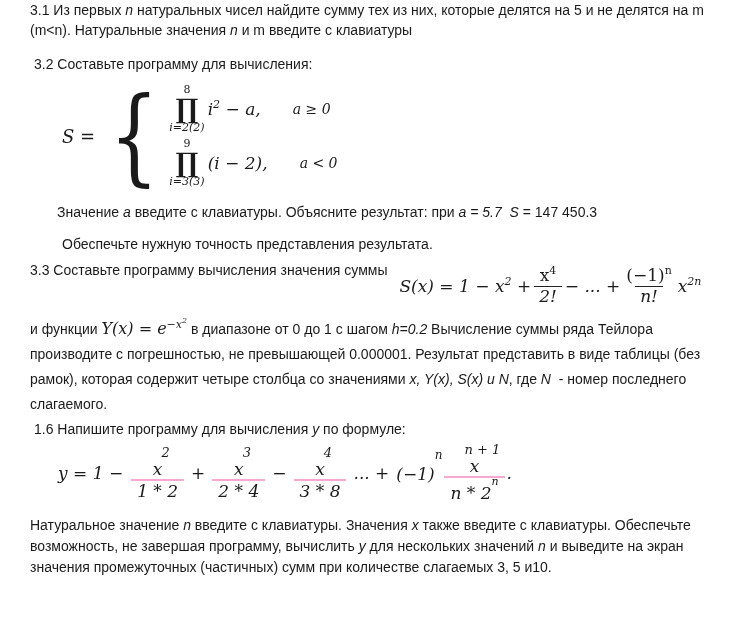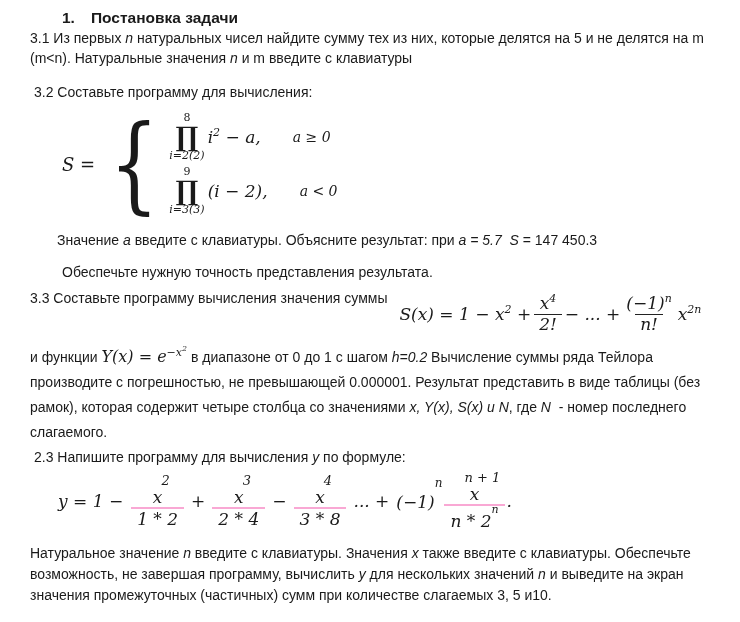--- a/index.html
+++ b/index.html
@@ -38,21 +38,21 @@
   .cond { margin-left:32px; font-size:14px; }
   .sup2 { font-size:11px; vertical-align:super; line-height:0; }
 
   .p-value { margin:14px 0 0 57px; line-height:20px; }
   .p-precision { margin:12px 0 0 62px; line-height:20px; }
 
   
   .p33row { margin:8px 0 0 30px; display:flex; min-height:48px; }
   .f33 { display:inline-flex; align-items:center; margin-left:12px; font-size:17px; }
   .ifrac { display:inline-flex; flex-direction:column; align-items:center; margin:0 3px; line-height:1.15; }
-  .ifrac .n { padding:0 3px; font-family:"DejaVu Serif", serif; font-style:italic; }
+  .ifrac .n { padding:0 3px; font-family:"DejaVu Serif", serif; }
   .ifrac .d { border-top:1px solid #222; padding:0 5px; font-family:"DejaVu Serif", serif; font-style:italic; }
 
   
   .p-func { margin:6px 0 0 30px; width:702px; line-height:25px; white-space:pre-wrap; }
   .yx { font-size:16px; }
   .yx sup { font-size:11px; line-height:0; }
   .yx sup .ss { font-size:8px; vertical-align:super; }
 
   .label34 { margin:2px 0 0 34px; line-height:20px; white-space:pre-wrap; }
 
@@ -68,21 +68,20 @@
   .negsup { font-size:12px; position:relative; top:-14px; font-style:italic; }
   .densup { font-size:11px; position:relative; top:-7px; font-style:italic; }
 
   .p-final { margin:10px 0 0 30px; width:702px; line-height:21px; }
 </style>
 </head>
 <body>
 
 <div class="page">
 
-  <h1 class="heading"><span class="num">1.</span><span>Постановка задачи</span></h1>
 
   <p class="para p31"><span>3.1 Из первых </span><i>n</i><span> натуральных чисел найдите сумму тех из них, которые делятся на 5 и не делятся на m (m&lt;n). Натуральные значения </span><i>n</i><span> и m введите с клавиатуры</span></p>
 
   <p class="para label32">3.2 Составьте программу для вычисления:</p>
 
   <div class="f32">
     <span class="lhs serif-it">S =</span>
     <span class="brace">{</span>
     <div class="cases">
       <div class="mrow">
@@ -122,21 +121,21 @@
       <span class="ifrac">
           <span class="n"><span>(−1)</span><sup class="sup2">n</sup></span>
           <span class="d">n!</span>
         </span>
       <span class="serif-it"><span>x</span><sup class="sup2">2n</sup></span>
     </span>
   </div>
 
   <p class="para p-func"><span>и функции </span><span class="yx serif-it"><span>Y(x) = e</span><sup><span>−x</span><sup class="ss">2</sup></sup></span><span> в диапазоне от 0 до 1 с шагом </span><i>h=0.2</i><span> Вычисление суммы ряда Тейлора производите с погрешностью, не превышающей 0.000001. Результат представить в виде таблицы (без рамок), которая содержит четыре столбца со значениями </span><i>x, Y(x), S(x) и N</i><span>, где </span><i>N</i><span>  - номер последнего слагаемого.</span></p>
 
-  <p class="para label34"><span>2.3 Напишите программу для вычисления </span><i>y</i><span> по формуле:</span></p>
+  <p class="para label34"><span>1.6 Напишите программу для вычисления </span><i>y</i><span> по формуле:</span></p>
 
   <div class="f34">
     <span class="lead serif-it">y = 1 −</span>
     <span class="frac34">
         <span class="fsup">2</span>
         <span class="fnum">x</span>
         <span class="fden">1 * 2</span>
       </span>
     <span class="op">+</span>
     <span class="frac34">

